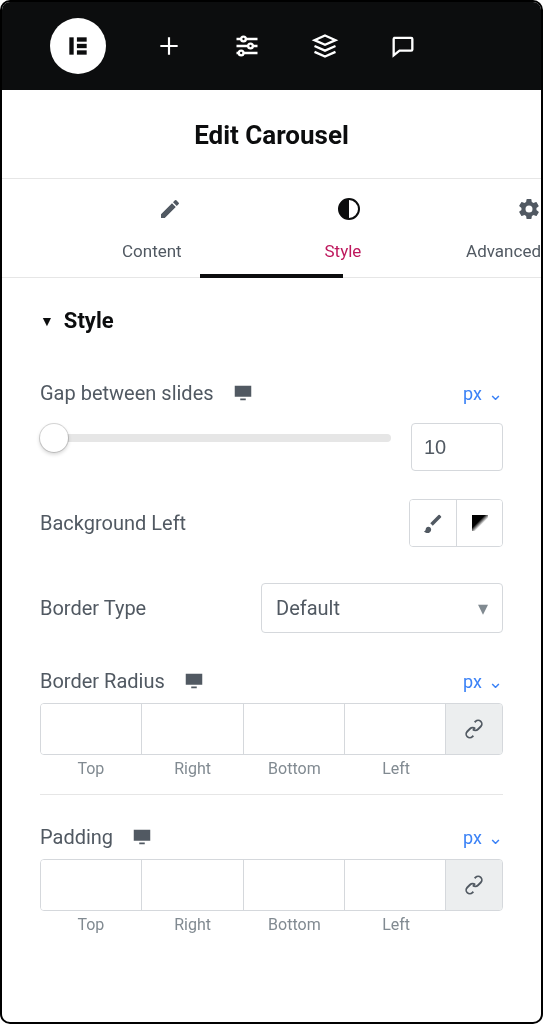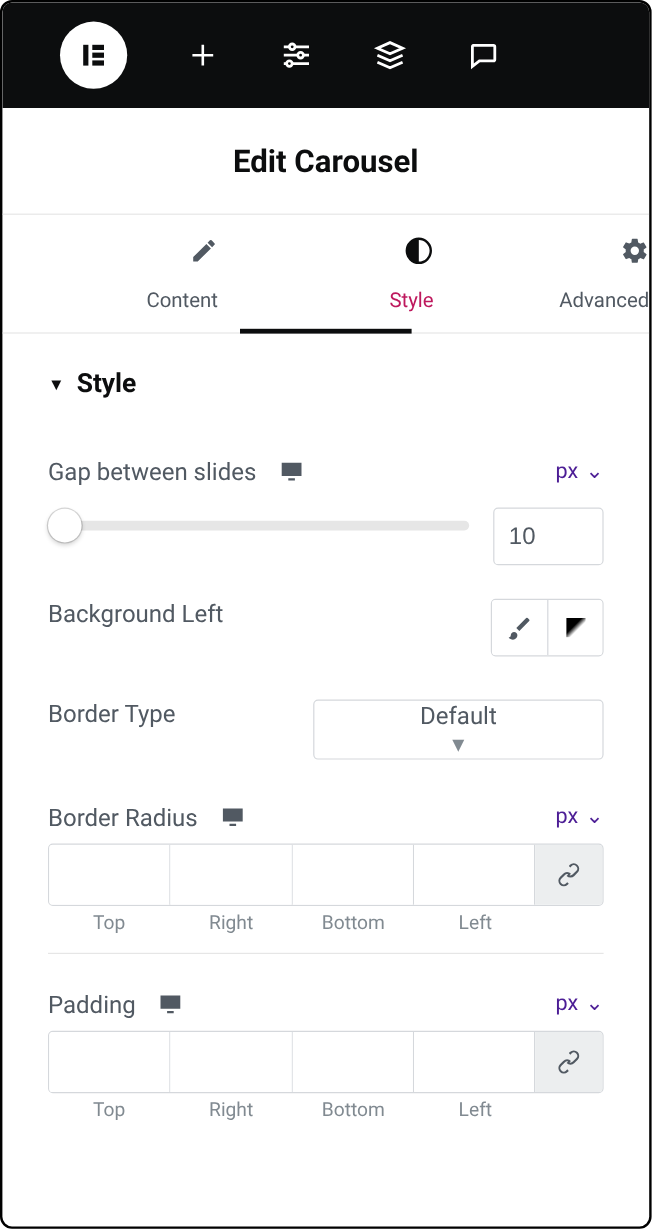--- a/index.html
+++ b/index.html
@@ -80,40 +80,40 @@
     font-weight: 700;
     color: #0c0d0e;
     margin-bottom: 30px;
     cursor: pointer;
   }
   .section-header .caret {
     font-size: 14px;
   }
   .row {
     display: flex;
-    align-items: flex-start;
+    align-items: center;
     justify-content: space-between;
     padding: 18px 0;
   }
   .row-label {
     font-size: 20px;
     color: #515962;
     display: flex;
     align-items: center;
     gap: 18px;
   }
   .device-icon {
     width: 22px; height: 22px;
     fill: #515962;
   }
   .unit {
     display: flex; align-items: center;
     gap: 6px;
     font-size: 18px;
-    color: #4c1d95;
+    color: #3b82f6;
     cursor: pointer;
   }
   .slider-row {
     display: flex;
     align-items: flex-start;
     gap: 20px;
     margin-bottom: 10px;
   }
   .slider {
     flex: 1;
@@ -164,21 +164,20 @@
     height: 50px;
     border: 1px solid #d5d8dc;
     border-radius: 4px;
     display: flex;
     align-items: center;
     justify-content: space-between;
     padding: 0 14px;
     font-size: 20px;
     color: #515962;
     cursor: pointer;
-    flex-direction: column;
   }
   .dim-group {
     display: flex;
     border: 1px solid #d5d8dc;
     border-radius: 4px;
     overflow: hidden;
     margin-top: 4px;
   }
   .dim-cell {
     flex: 1;

